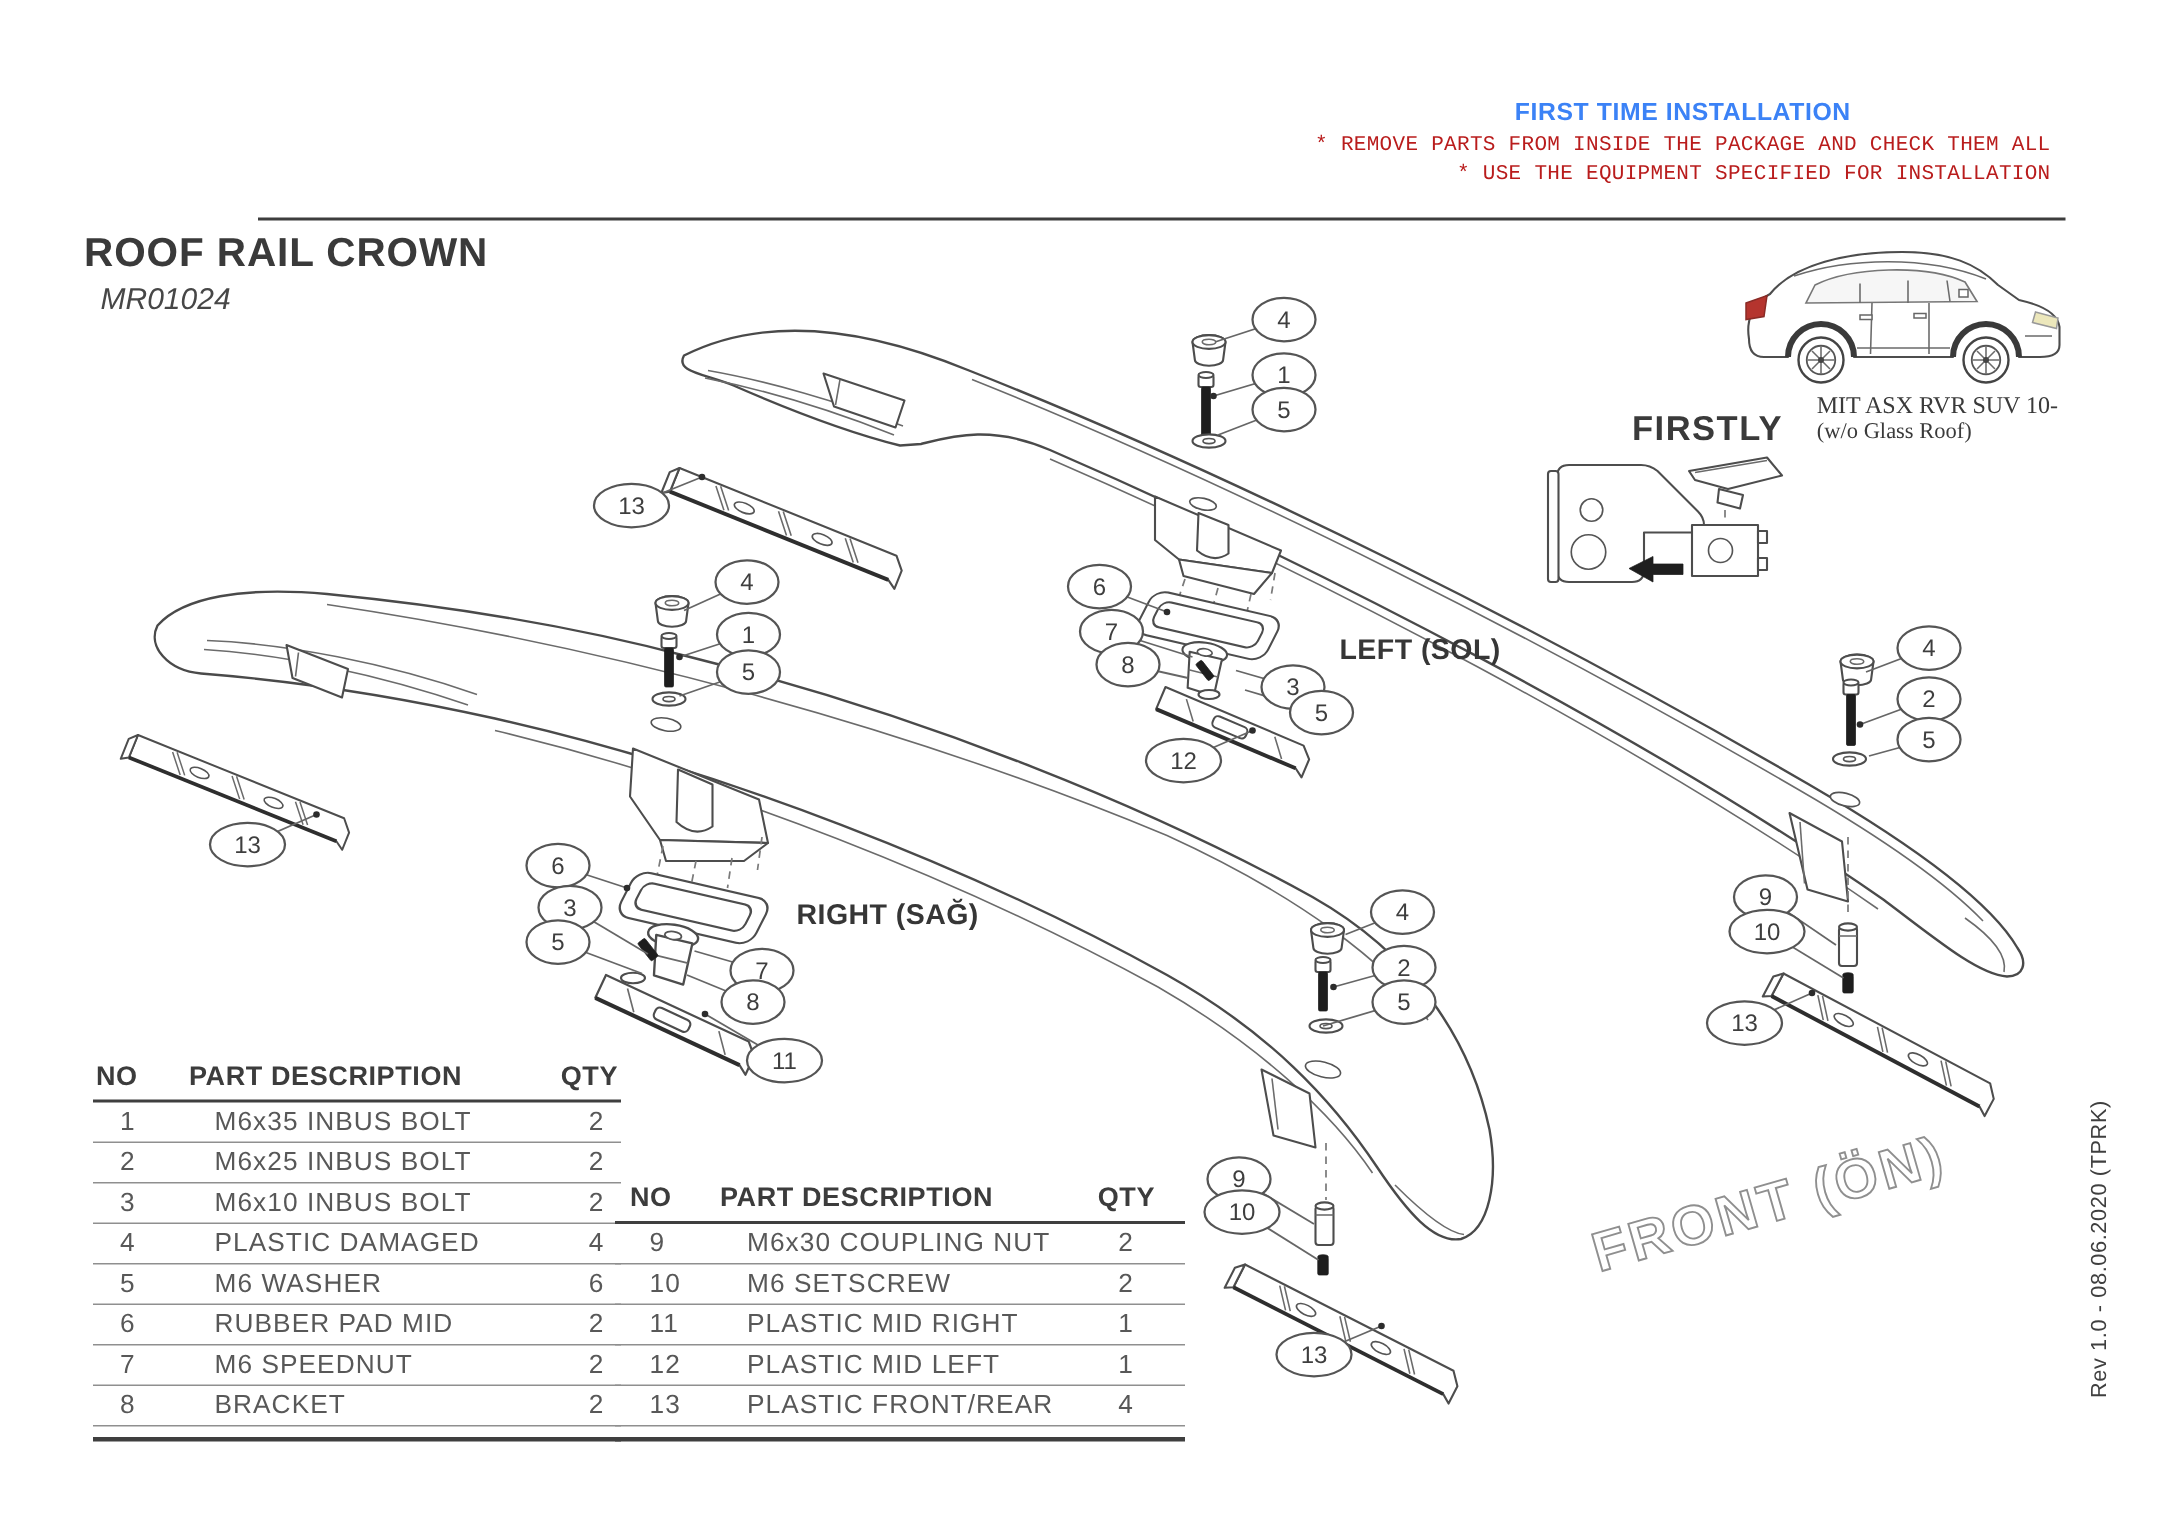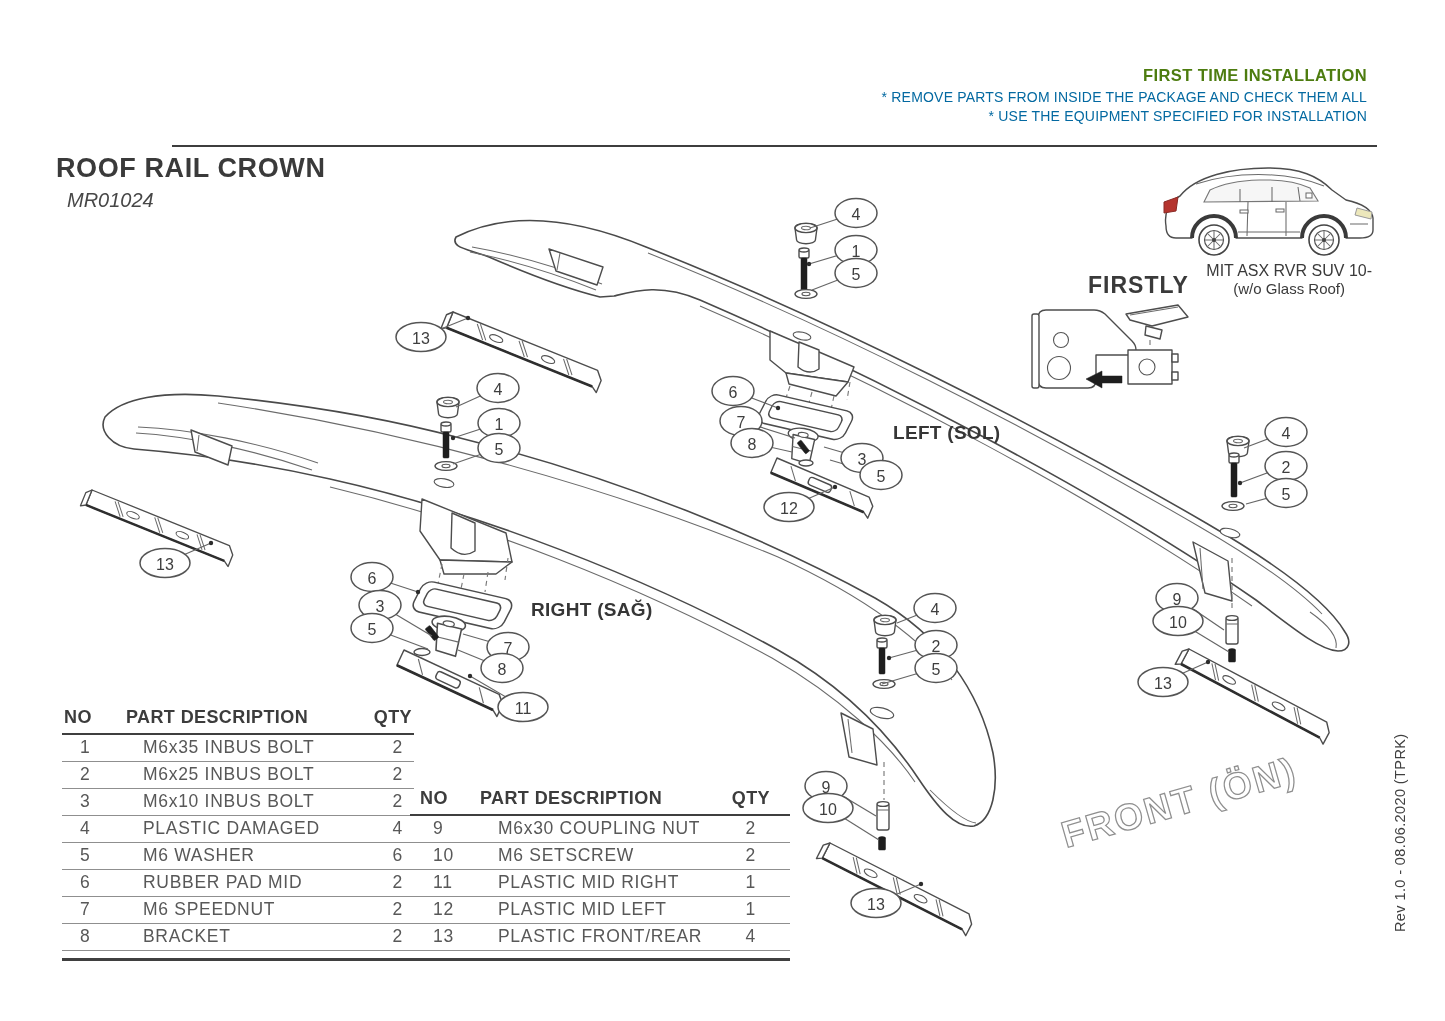--- a/index.html
+++ b/index.html
@@ -1,28 +1,28 @@
 <!DOCTYPE html>
 <html><head>
 <meta charset="utf-8">
 <style>
   html,body{margin:0;padding:0;background:#fff;}
   .page{position:relative;width:1445px;height:1021px;background:#fff;overflow:hidden;
         font-family:"Liberation Sans", sans-serif;color:#3d3d3d;}
   
   .hdr{position:absolute;top:66px;right:78px;text-align:right;}
-  .hdr-title{font-size:16.5px;font-weight:bold;letter-spacing:.4px;color:#4d7c0f;margin-bottom:3px;}
-  .hdr-note{font-size:14px;letter-spacing:.2px;color:#0369a1;line-height:18.5px;}
+  .hdr-title{font-size:16.5px;font-weight:bold;letter-spacing:.4px;color:#3b82f6;margin-bottom:3px;text-align:center;}
+  .hdr-note{font-size:14px;letter-spacing:.2px;color:#b91c1c;line-height:18.5px;font-family:Liberation Mono, monospace;}
   .rule{position:absolute;left:172px;top:145px;width:1205px;height:2px;background:#3d3d3d;}
   
   .title{position:absolute;left:56px;top:153px;font-size:27px;font-weight:bold;letter-spacing:.6px;color:#3a3a3a;}
   .subtitle{position:absolute;left:67px;top:189px;font-size:20px;font-style:italic;color:#474747;}
   
   .car{position:absolute;left:1152px;top:158px;}
-  .car-cap{position:absolute;right:73px;top:262px;text-align:center;color:#3a3a3a;}
+  .car-cap{position:absolute;right:73px;top:262px;text-align:left;color:#3a3a3a;font-family:Liberation Serif, serif;}
   .car-cap .l1{font-size:16px;font-weight:500;}
   .car-cap .l2{font-size:15px;}
   
   .firstly{position:absolute;left:1088px;top:272px;font-size:23px;font-weight:bold;letter-spacing:1px;color:#3a3a3a;}
   .firstly-svg{position:absolute;left:1028px;top:300px;}
   
   .diagram{position:absolute;left:0;top:0;}
   .rail{fill:#fff;stroke:#4a4a4a;stroke-width:1.6;stroke-linejoin:round;}
   .part{fill:#fff;stroke:#4d4d4d;stroke-width:1.4;stroke-linejoin:round;}
   .hole{fill:#fff;stroke:#555;stroke-width:1.1;}

